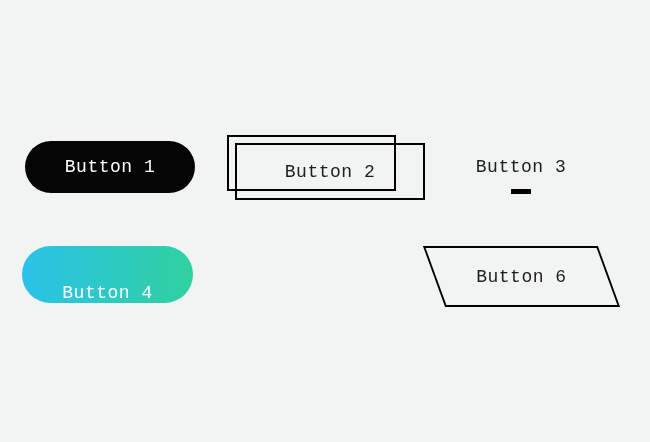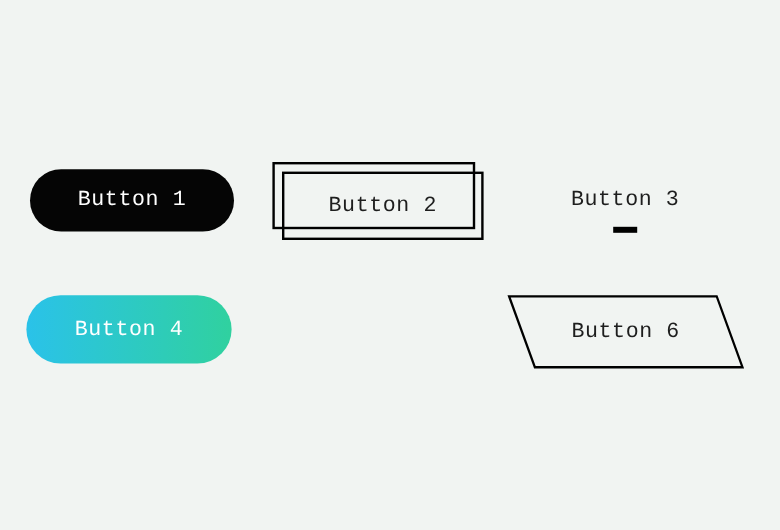--- a/index.html
+++ b/index.html
@@ -40,21 +40,21 @@
     position: absolute;
     left: 227px; top: 135px;
     width: 169px; height: 56px;
     border: 2px solid #000000;
     box-sizing: border-box;
     background: transparent;
   }
   .btn2-inner {
     position: absolute;
     left: 235px; top: 143px;
-    width: 168px; height: 57px;
+    width: 190px; height: 57px;
     border: 2px solid #000000;
     box-sizing: border-box;
     background: transparent;
     display: flex; align-items: center; justify-content: center;
     cursor: pointer;
   }
 
   
   .btn3 {
     position: absolute;
@@ -70,21 +70,21 @@
     margin-top: 10px;
   }
 
   
   .btn4 {
     position: absolute;
     left: 22px; top: 246px;
     width: 171px; height: 57px;
     background: linear-gradient(to right, #2ac2e9, #30d19f);
     border-radius: 29px;
-    display: flex; align-items: center; justify-content: center;
+    display: flex; align-items: flex-end; justify-content: center;
     cursor: pointer;
   }
   .btn4 .label { color: #ffffff; }
 
   
   .btn5 {
     position: absolute;
     left: 268px; top: 263px;
     width: 90px; height: 24px;
     display: flex; align-items: center; justify-content: center;

